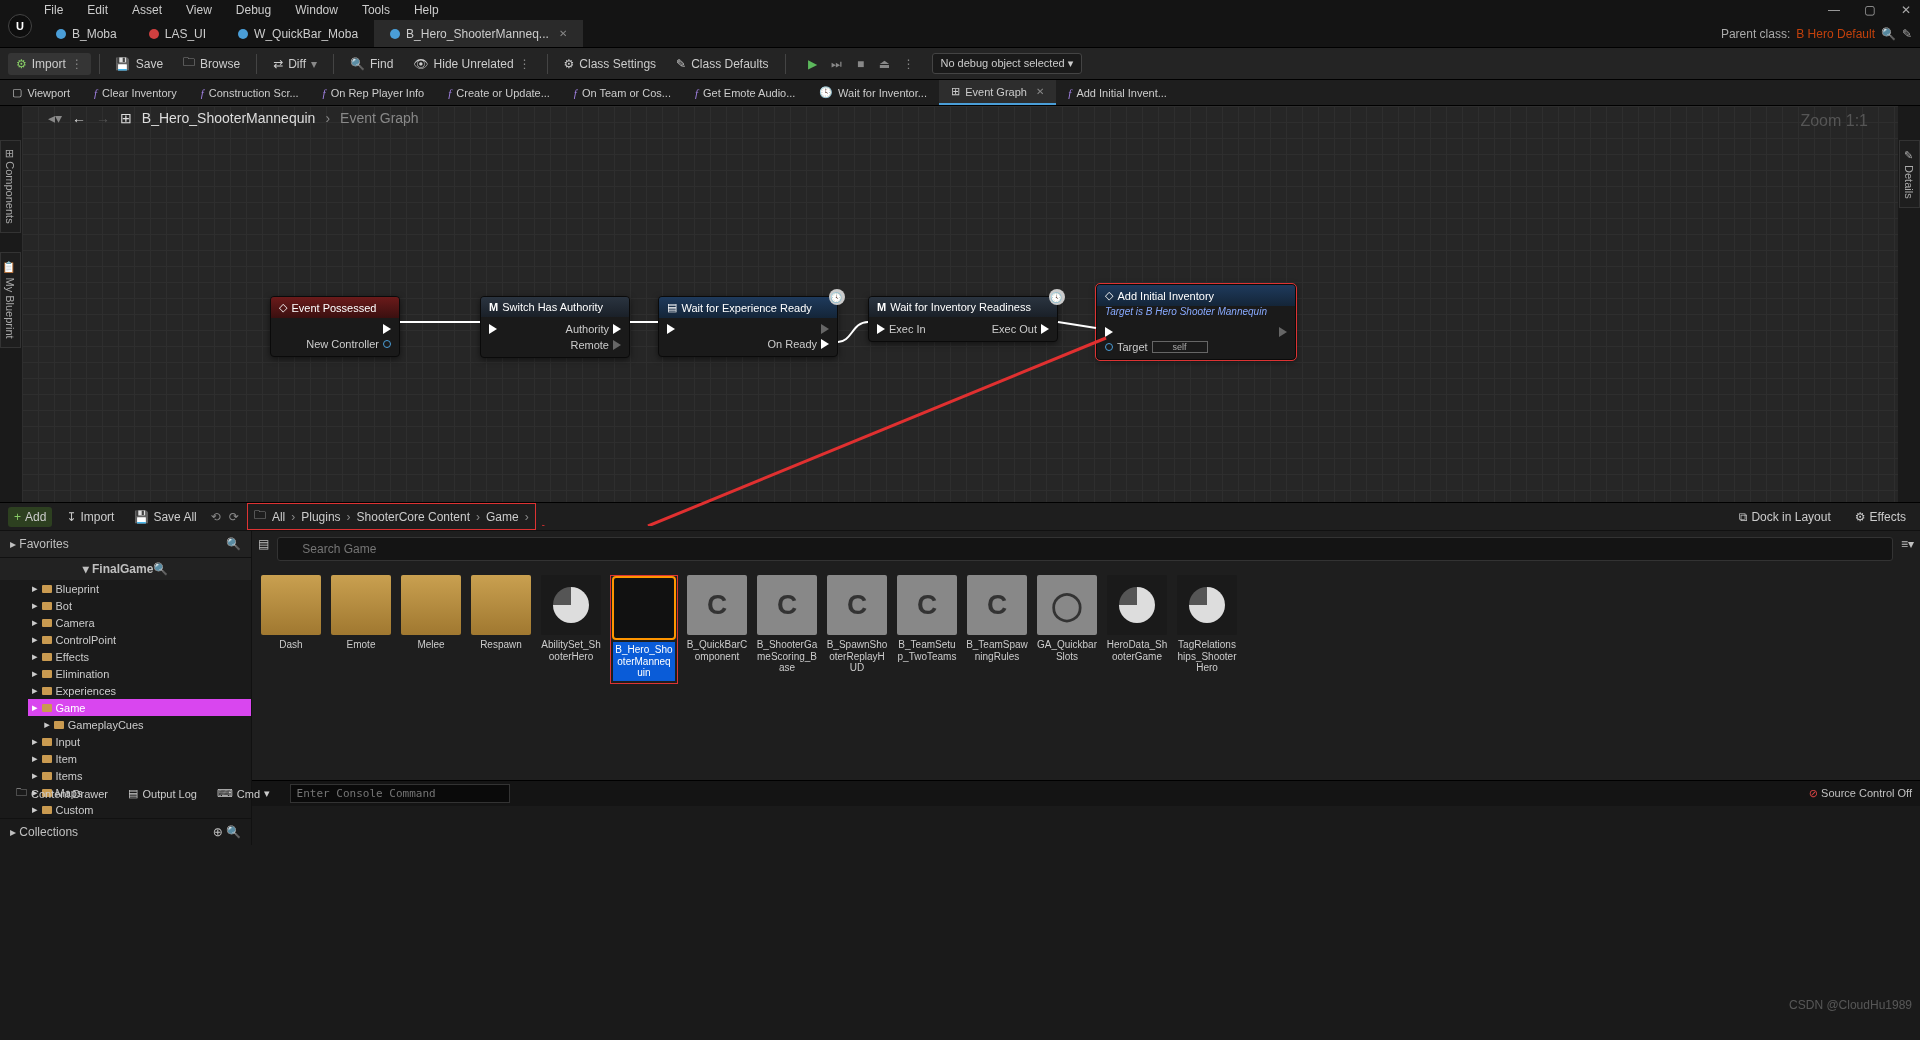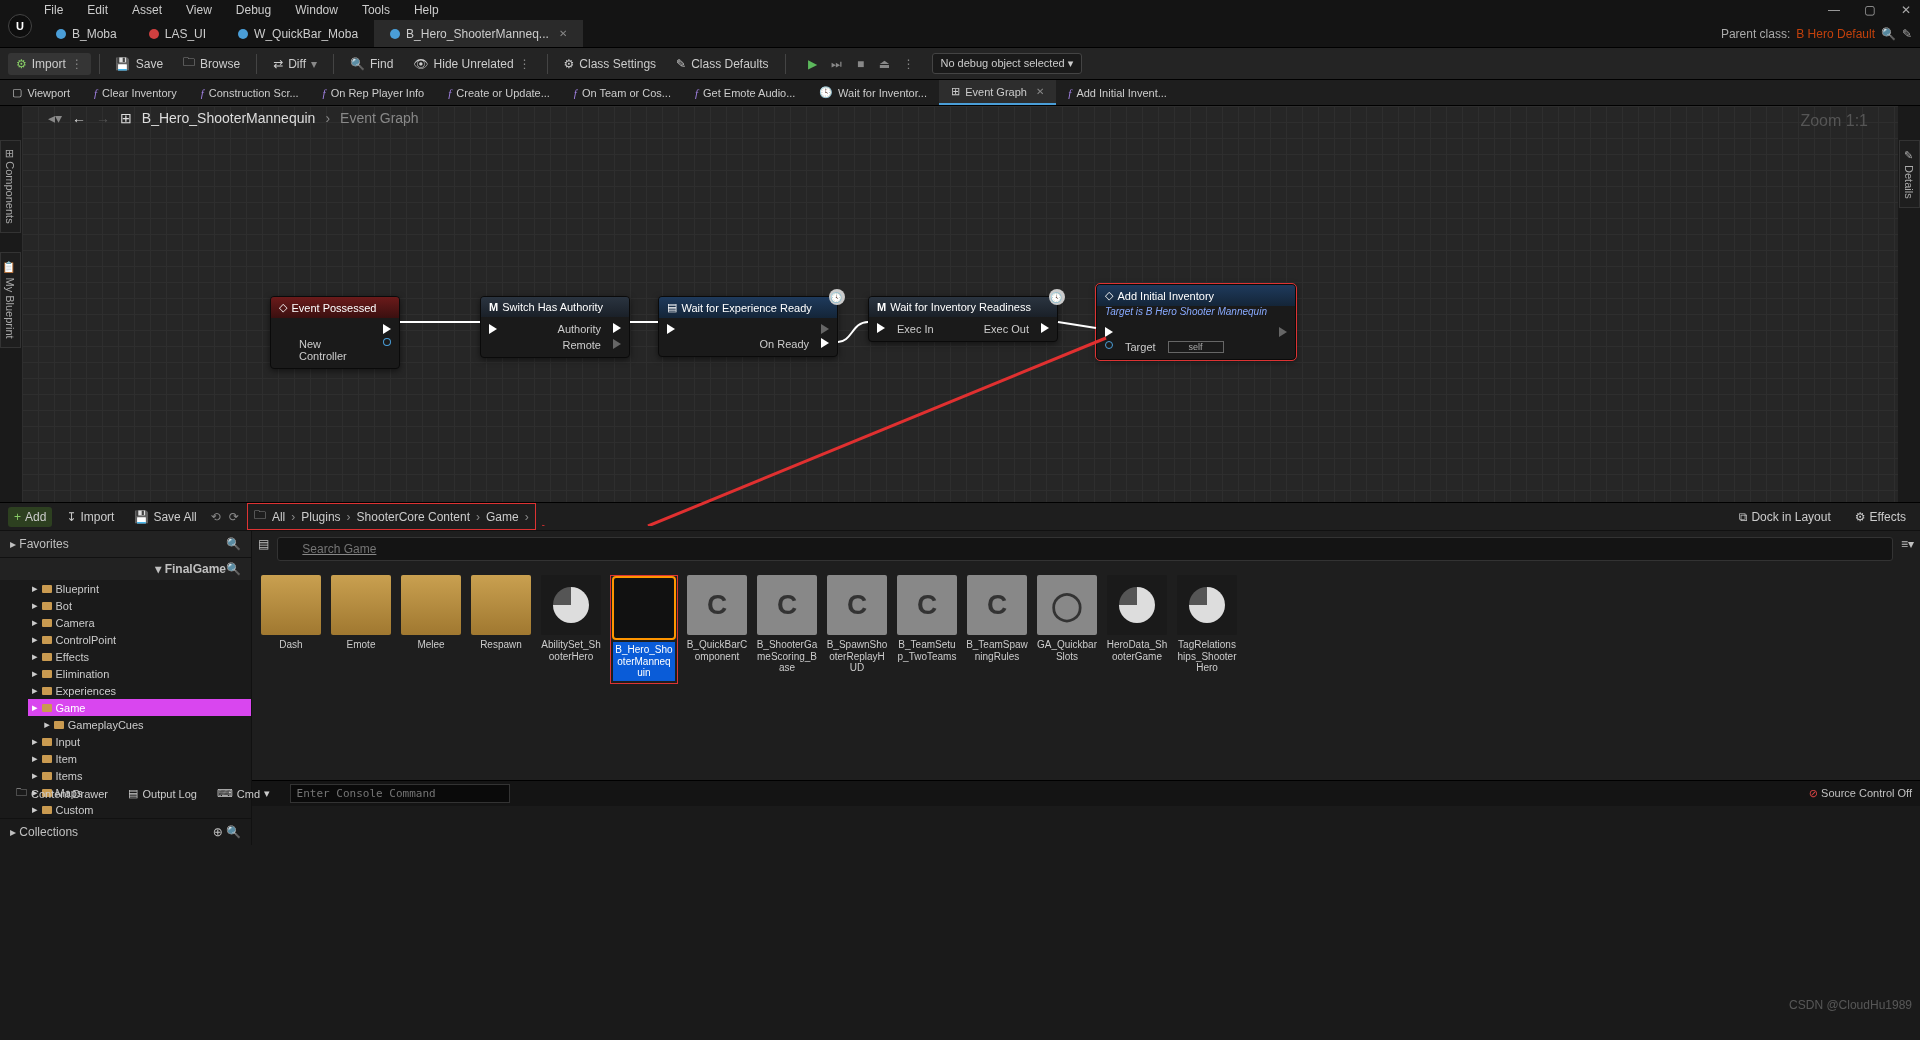--- a/index.html
+++ b/index.html
@@ -46,50 +46,50 @@
 .comment-box { position: absolute; background: rgba(0,0,0,0.45); border: 1px solid #111; }
 .comment-title { font-size: 18px; font-weight: bold; color: #fff; padding: 8px 12px; }
 
 .node { position: absolute; background: #1a1a1a; border: 1px solid #0a0a0a; border-radius: 4px; font-size: 11px; box-shadow: 0 2px 6px rgba(0,0,0,0.5); }
 .node-header { padding: 4px 8px; color: #fff; font-weight: 500; border-radius: 3px 3px 0 0; display: flex; align-items: center; gap: 4px; }
 .node-header.red { background: linear-gradient(to bottom,#6b1a1a,#3a1010); }
 .node-header.blue { background: linear-gradient(to bottom,#1e3a5c,#142538); }
 .node-header.dark { background: linear-gradient(to bottom,#2a3440,#1a2028); }
 .node-body { padding: 6px 8px; display: flex; flex-direction: column; gap: 4px; color: #ccc; }
 .node-row { display: flex; justify-content: space-between; align-items: center; gap: 20px; }
-.pin { display: flex; align-items: flex-start; gap: 12px; }
+.pin { display: flex; align-items: center; gap: 4px; }
 .exec-pin { width: 0; height: 0; border-top: 5px solid transparent; border-bottom: 5px solid transparent; border-left: 8px solid #fff; }
 .data-pin { width: 8px; height: 8px; border-radius: 50%; border: 1px solid #4a9ed8; }
 .node-sub { font-size: 10px; color: #8af; font-style: italic; padding: 0 8px 4px; }
 .selfbox { border: 1px solid #666; padding: 0 20px; font-size: 9px; color: #aaa; }
 .highlight-red { outline: 1px solid #d33; }
 .latent-badge { position: absolute; top: -8px; right: -8px; width: 16px; height: 16px; border-radius: 50%; background: #ccc; color: #333; display: flex; align-items: center; justify-content: center; font-size: 10px; }
 svg.wires { position: absolute; top: 0; left: 0; pointer-events: none; }
 
 .browser-panel { background: #1e1e1e; border-top: 1px solid #000; display: flex; flex-direction: column; }
 .cb-toolbar { height: 30px; display: flex; align-items: center; gap: 8px; padding: 0 8px; border-bottom: 1px solid #111; }
 .cb-btn { display: flex; align-items: center; gap: 4px; font-size: 12px; color: #ccc; padding: 3px 6px; }
 .add-btn { background: #2d4020; border-radius: 3px; }
 .path-crumbs { display: flex; align-items: center; gap: 6px; font-size: 12px; color: #ccc; }
 .path-crumbs.highlight-box { border: 1px solid #d33; padding: 2px 6px; }
 .cb-right { margin-left: auto; display: flex; gap: 12px; }
 
 .cb-body { flex: 1; display: flex; }
 .cb-tree { width: 252px; background: #1a1a1a; border-right: 1px solid #111; display: flex; flex-direction: column; }
 .fav-row { padding: 6px 10px; background: #222; display: flex; align-items: center; justify-content: space-between; border-bottom: 1px solid #111; }
-.tree-root { padding: 4px 10px; background: #222; font-weight: bold; display: flex; align-items: center; justify-content: flex-end; }
+.tree-root { padding: 4px 10px; background: #222; font-weight: bold; display: flex; align-items: center; justify-content: center; }
 .tree-items { flex: 1; overflow: auto; padding-left: 28px; }
 .tree-item { display: flex; align-items: center; gap: 4px; padding: 2px 4px; font-size: 11px; color: #ccc; }
 .tree-item.sel { background: #d946ef; color: #fff; }
 .folder-ic { width: 10px; height: 8px; background: #c99a50; border-radius: 1px; }
 .collections-row { padding: 6px 10px; border-top: 1px solid #111; display: flex; align-items: center; justify-content: space-between; }
 
 .cb-grid-wrap { flex: 1; display: flex; flex-direction: column; }
 .cb-search { padding: 6px; display: flex; gap: 8px; }
-.cb-search input { flex: 1; background: #141414; border: 1px solid #333; color: #888; padding: 4px 24px; border-radius: 3px; font-size: 12px; text-decoration: underline; }
+.cb-search input { flex: 1; background: #141414; border: 1px solid #333; color: #888; padding: 4px 24px; border-radius: 3px; font-size: 12px; }
 .asset-grid { flex: 1; display: flex; gap: 8px; padding: 8px; align-items: flex-start; }
 .asset { width: 62px; display: flex; flex-direction: column; align-items: center; gap: 4px; }
 .thumb { width: 60px; height: 60px; background: #3a3a3a; border-radius: 2px; display: flex; align-items: center; justify-content: center; position: relative; }
 .thumb.folder { background: linear-gradient(to bottom,#c9a050,#a07830); }
 .thumb.cclass { background: #888; color: #333; font-size: 28px; font-weight: bold; }
 .thumb.data { background: #1a1a1a; }
 .thumb.data::before { content:''; width: 36px; height: 36px; border-radius: 50%; background: conic-gradient(#ddd 0 270deg, #555 270deg 360deg); }
 .asset-label { font-size: 10px; text-align: center; color: #ccc; line-height: 1.15; word-break: break-all; }
 .asset.sel .thumb { outline: 2px solid #ff9500; }
 .asset.sel .asset-label { background: #0a5cd8; color: #fff; padding: 2px; }

